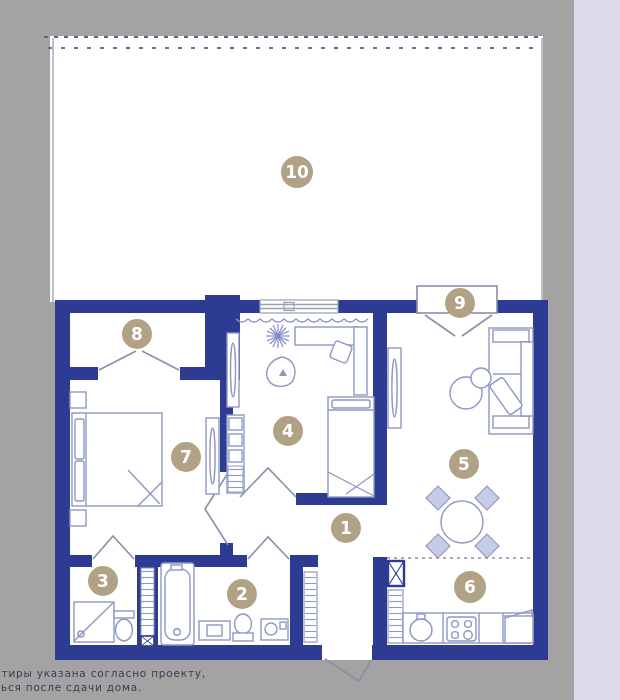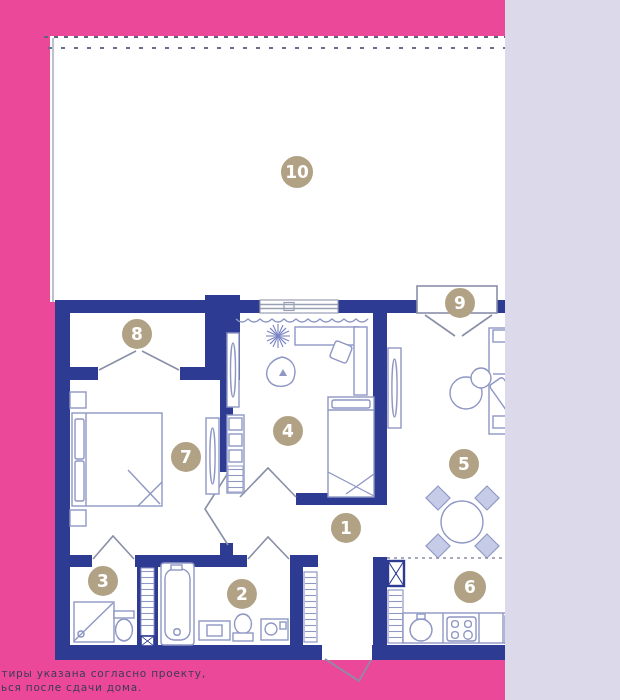--- a/index.html
+++ b/index.html
@@ -1,17 +1,17 @@
 <!DOCTYPE html>
 <html><head>
 <meta charset="utf-8">
 <style>
   html,body{margin:0;padding:0;}
   body{background:#dbd9ea;font-family:"DejaVu Sans",sans-serif;}
-  .stage{position:relative;width:505px;height:700px;background:#ec4899;overflow:hidden;}
+  .stage{position:relative;width:574px;height:700px;background:#a3a3a3;overflow:hidden;}
   .stage svg{position:absolute;left:0;top:0;}
   .wall{fill:#2d3b92;stroke:none;}
   .furn{fill:#ffffff;stroke:#8f97c4;stroke-width:1.4;}
   .furnln{fill:none;stroke:#8f97c4;stroke-width:1.4;}
   .thin{fill:none;stroke:#9aa0b4;stroke-width:1.3;}
   .door{fill:none;stroke:#8a8fa8;stroke-width:1.6;stroke-linejoin:miter;}
   .badge{fill:#b2a285;}
   .badge-txt{fill:#ffffff;font-family:"DejaVu Sans",sans-serif;font-weight:bold;font-size:17px;text-anchor:middle;}
   .footer{position:absolute;left:-6px;top:666px;color:#3c3c52;font-size:10.5px;line-height:14px;letter-spacing:0.8px;white-space:nowrap;}
 </style>

